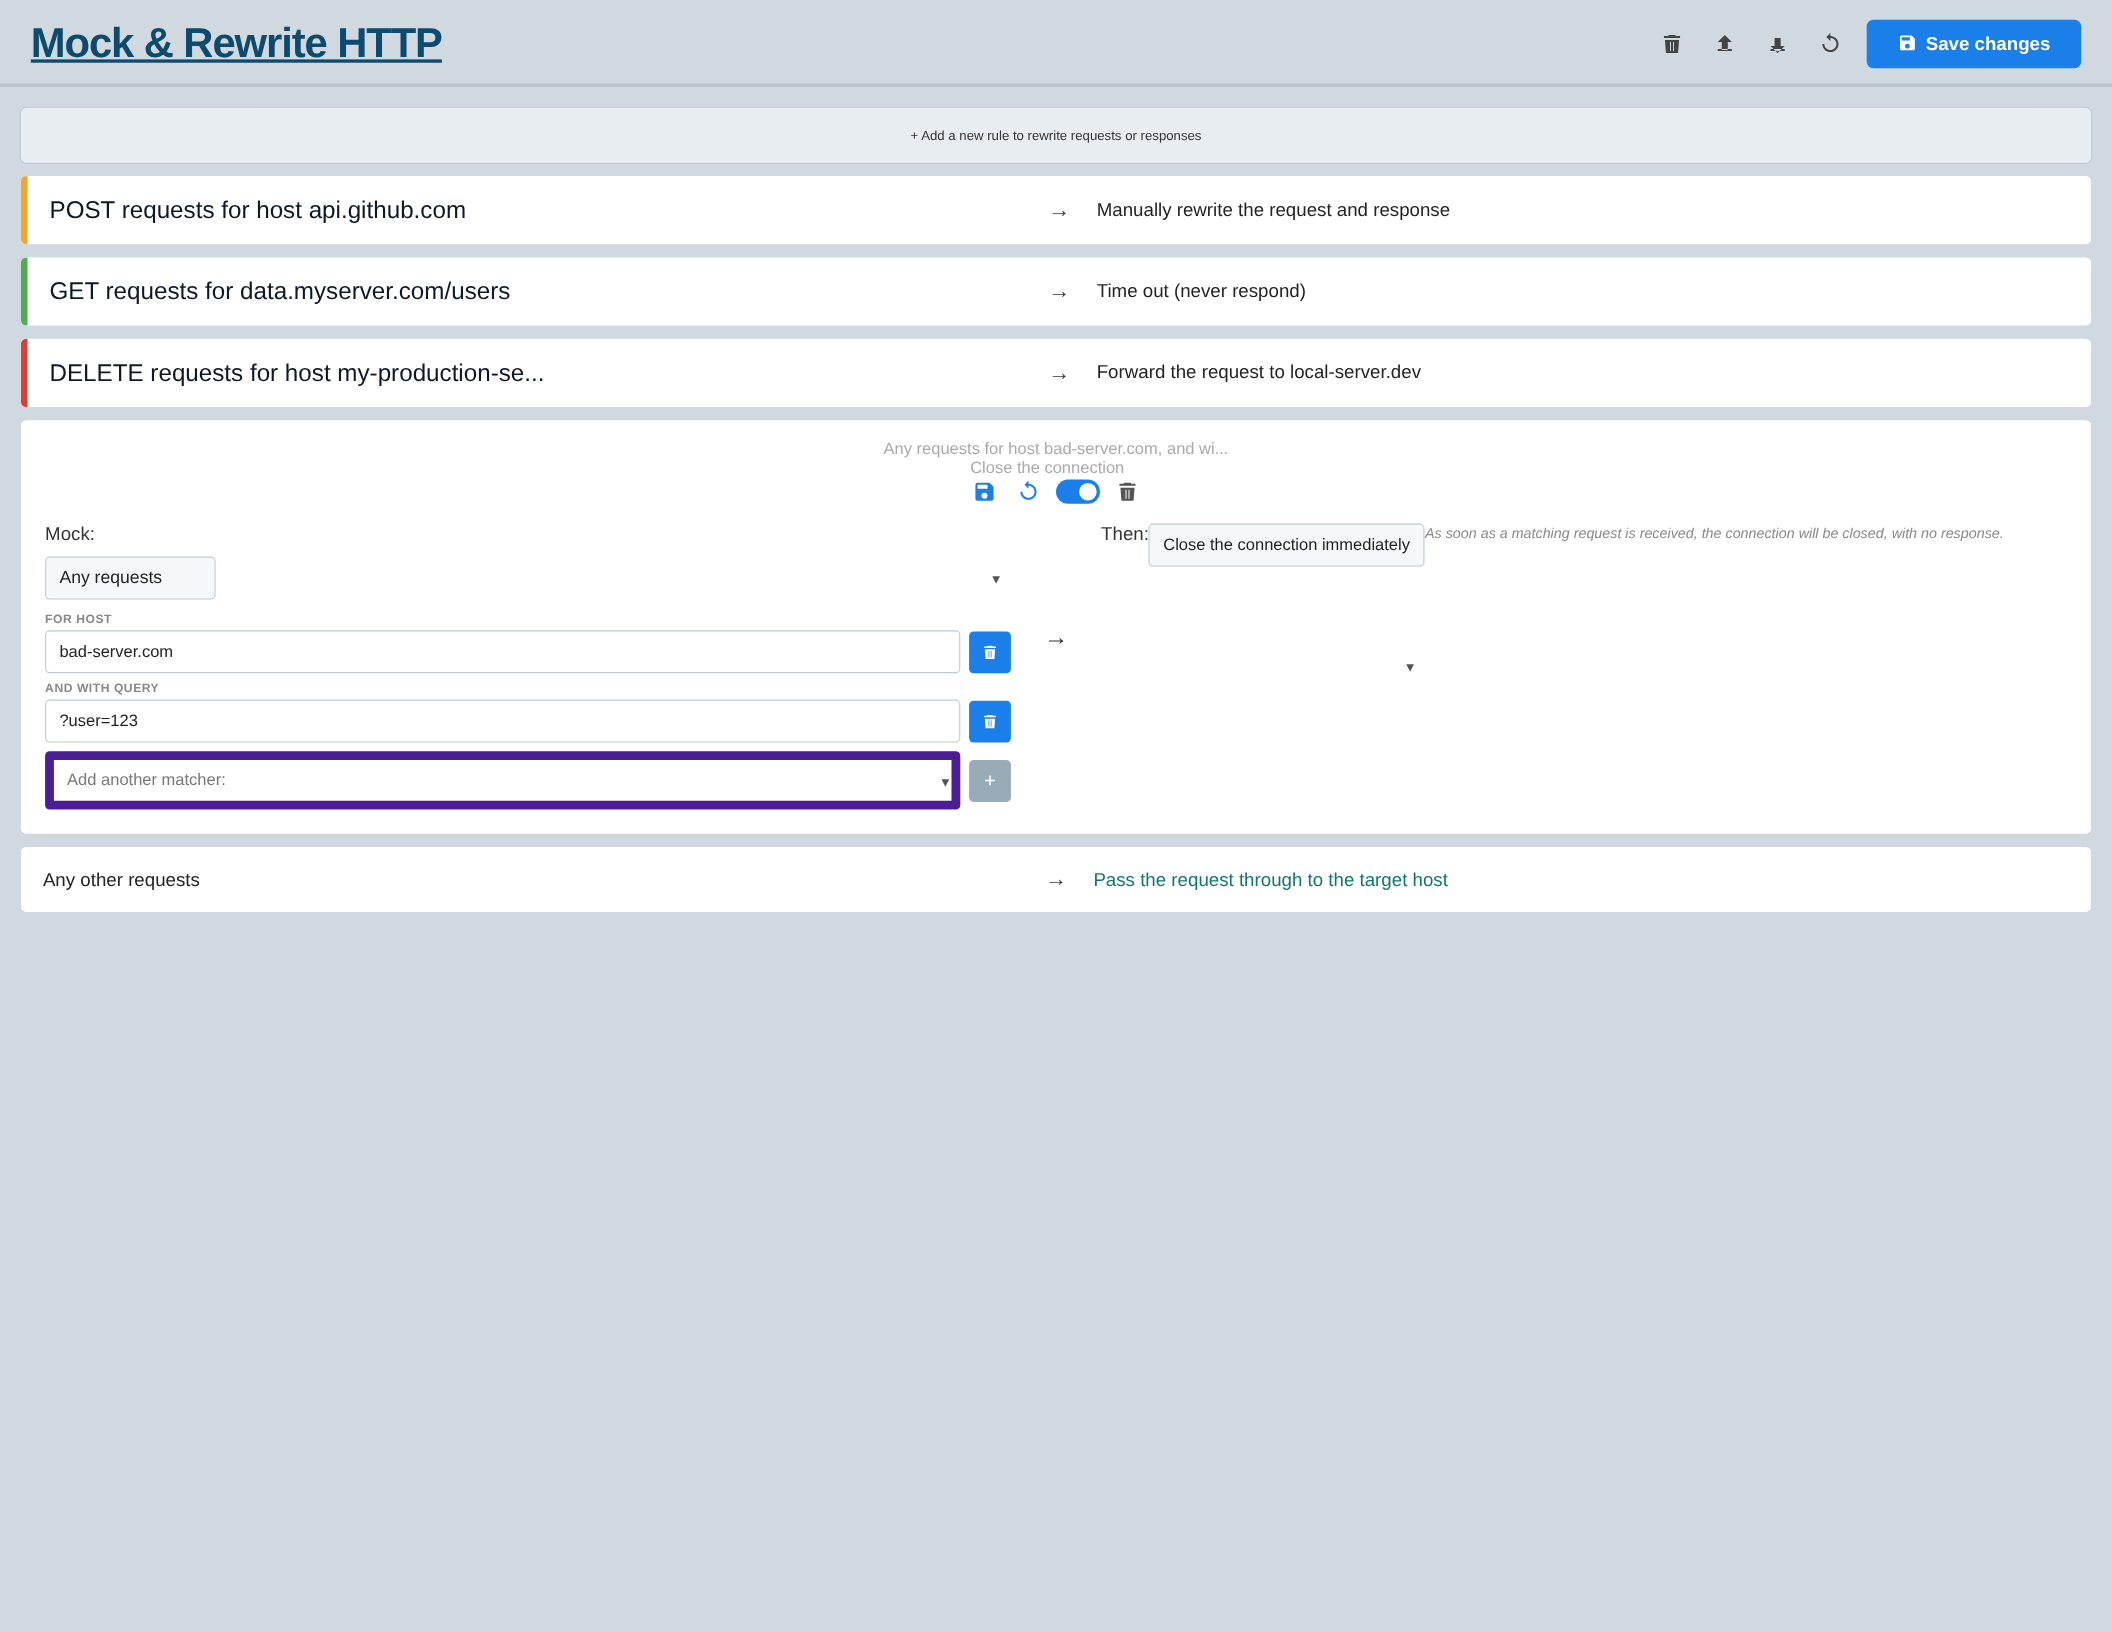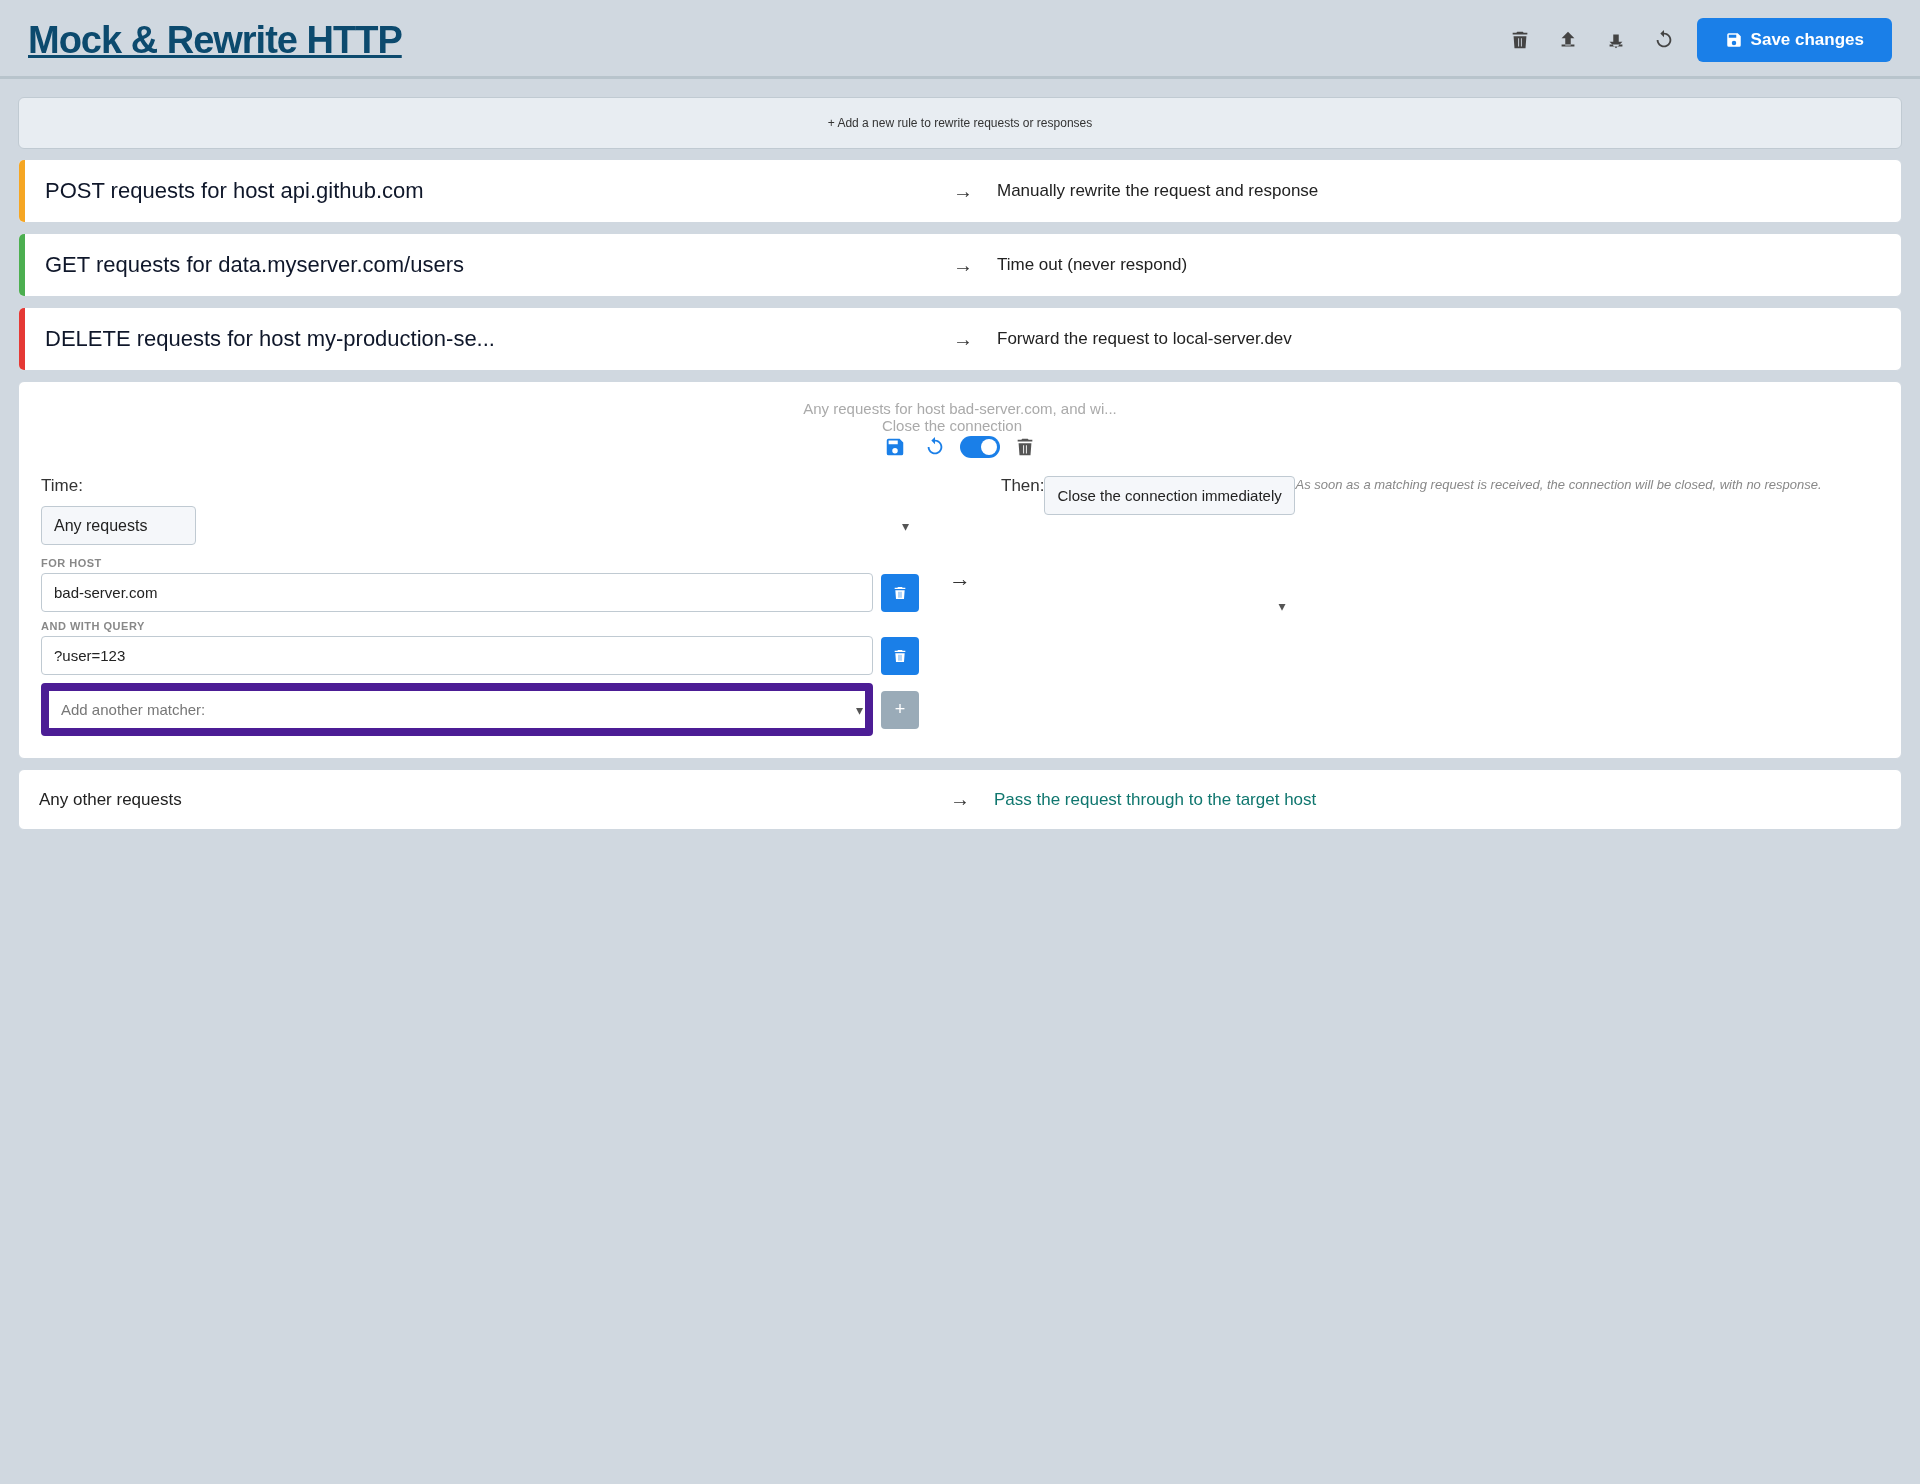--- a/index.html
+++ b/index.html
@@ -44,21 +44,20 @@
     .save-btn {
       background: #1a7fe8;
       color: #fff;
       border: none;
       border-radius: 6px;
       padding: 12px 28px;
       font-size: 17px;
       font-weight: 600;
       cursor: pointer;
       display: flex;
-      align-items: center;
       gap: 8px;
     }
 
     
     .header-divider {
       height: 3px;
       background: #b8c4cc;
       margin: 0;
     }
 
@@ -491,21 +490,21 @@
           <svg width="22" height="22" viewBox="0 0 24 24" fill="#555">
             <path d="M9 3h6l1 1h4v2H4V4h4L9 3zm-4 5h14l-1 13H6L5 8zm5 2v9h1v-9h-1zm3 0v9h1v-9h-1z"></path>
           </svg>
         </button>
       </div>
     </div>
 
     <div class="rule-card-body">
 
       <div class="rule-card-left">
-        <div class="section-label">Time:</div>
+        <div class="section-label">Mock:</div>
         <div class="select-row">
           <div class="select-wrapper">
             <select class="rule-select">
               <option>Any requests</option>
               <option>GET requests</option>
               <option>POST requests</option>
               <option>PUT requests</option>
               <option>DELETE requests</option>
             </select>
           </div>

